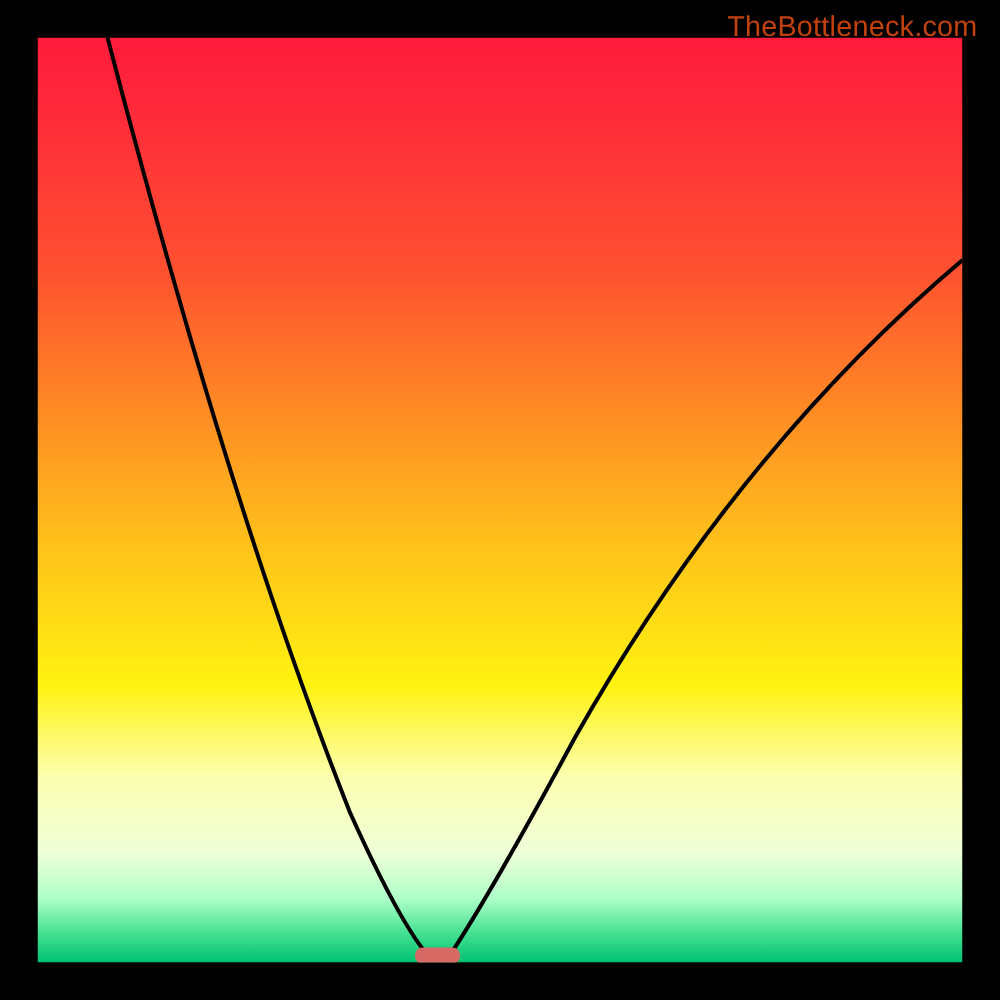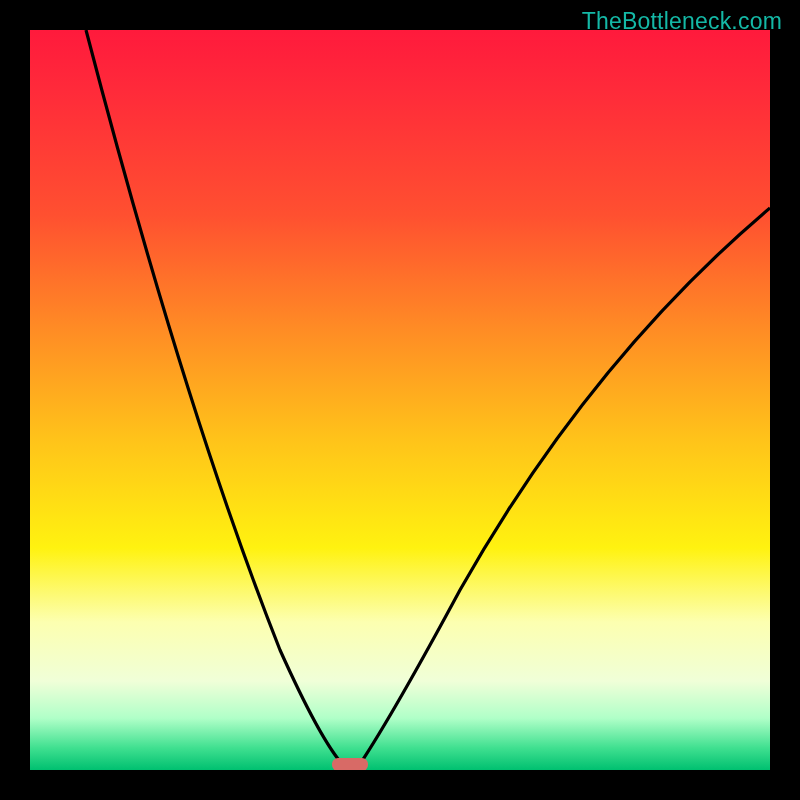--- a/index.html
+++ b/index.html
@@ -8,21 +8,21 @@
     width: 800px;
     height: 800px;
     background: #000;
     position: relative;
     font-family: Arial, sans-serif;
   }
   .watermark {
     position: absolute;
     top: 8px;
     right: 18px;
-    color: #14b8a6;
+    color: #c2410c;
     font-size: 23px;
     font-weight: 500;
     z-index: 10;
     letter-spacing: 0.2px;
   }
   .plot-area {
     position: absolute;
     top: 30px;
     left: 30px;
     width: 740px;

